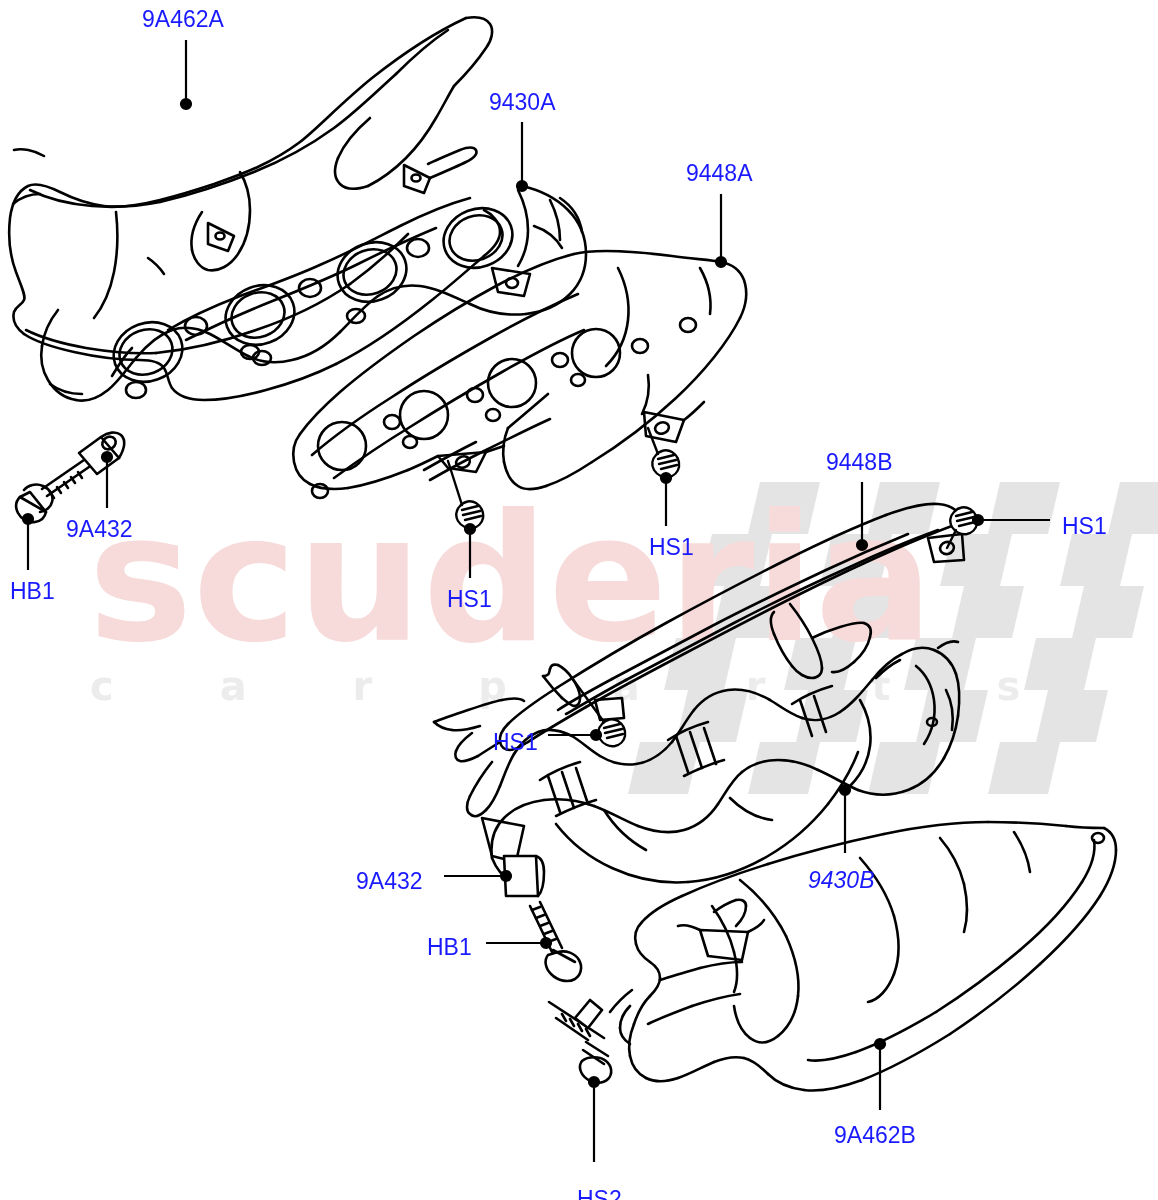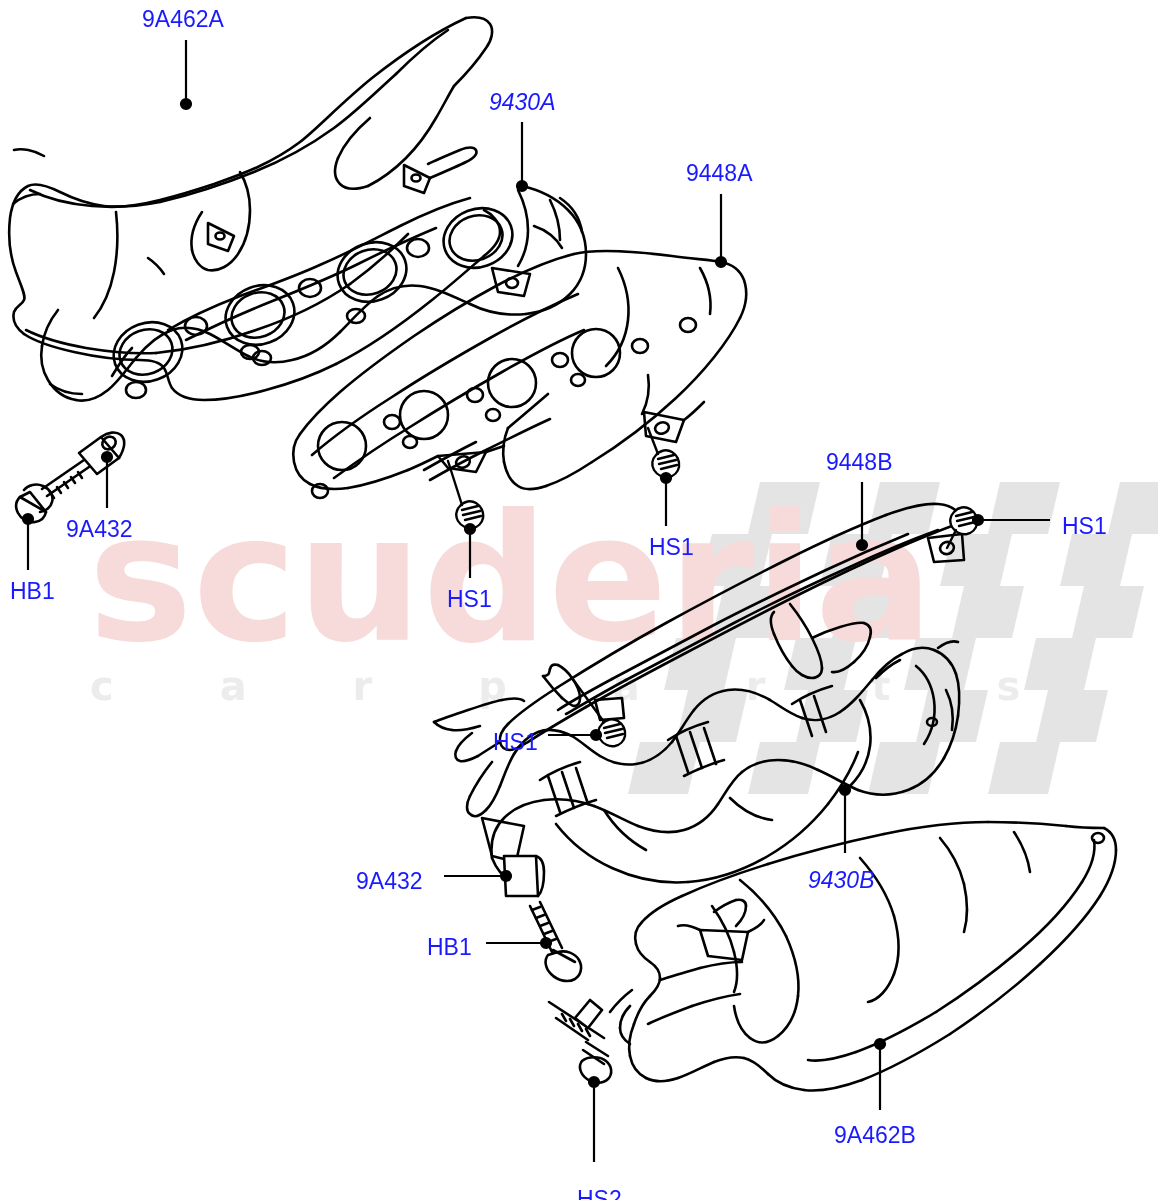--- a/index.html
+++ b/index.html
@@ -526,21 +526,21 @@
       <circle cx="845" cy="790" r="5"></circle>
 
       <line x1="880" y1="1044" x2="880" y2="1110"></line>
       <circle cx="880" cy="1044" r="5"></circle>
     </g>
 
   </svg>
 
   <div class="lbl-layer">
     <span class="lbl" style="left:142px; top:6px;">9A462A</span>
-    <span class="lbl" style="left:489px; top:89px;font-style:italic;">9430A</span>
+    <span class="lbl" style="left:489px; top:89px;">9430A</span>
     <span class="lbl" style="left:686px; top:160px;text-align:right;">9448A</span>
     <span class="lbl" style="left:66px; top:516px;">9A432</span>
     <span class="lbl" style="left:10px; top:578px;">HB1</span>
     <span class="lbl" style="left:447px; top:586px;">HS1</span>
     <span class="lbl" style="left:649px; top:534px;">HS1</span>
     <span class="lbl" style="left:826px; top:449px;">9448B</span>
     <span class="lbl" style="left:1062px; top:513px;">HS1</span>
     <span class="lbl" style="left:493px; top:729px;">HS1</span>
     <span class="lbl" style="left:356px; top:868px;">9A432</span>
     <span class="lbl" style="left:427px; top:934px;">HB1</span>

